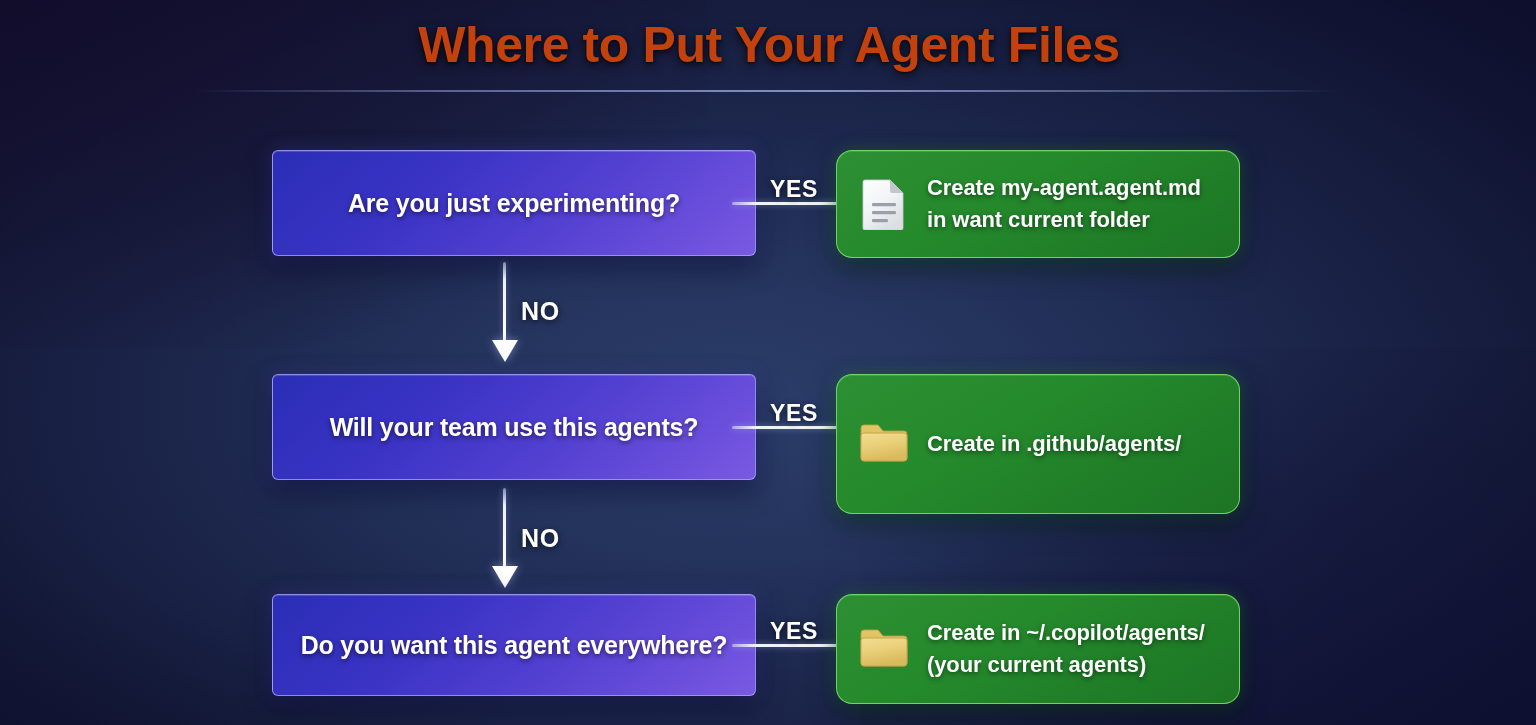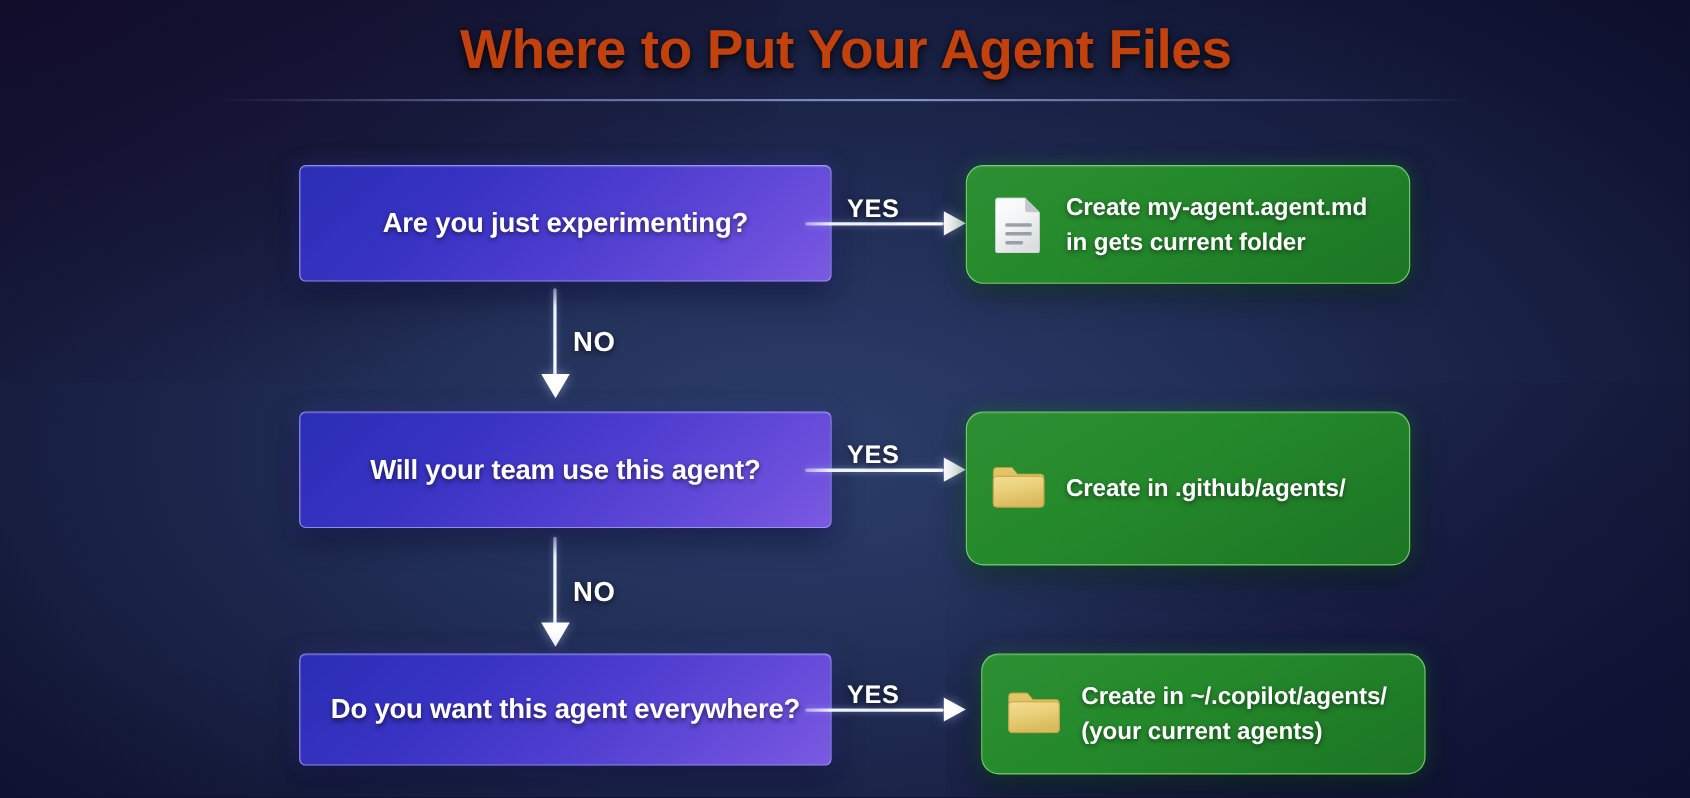--- a/index.html
+++ b/index.html
@@ -77,36 +77,36 @@
     text-shadow:0 2px 5px rgba(0,0,0,0.55);
     padding:0 18px;
   }
   .d1{ height:106px; }
   .d2{ height:106px; }
   .d3{ height:102px;justify-content:center; }
 
   
   .action{
     position:absolute;
-    left:878px;
+    left:836px;
     width:404px;
     border-radius:16px;
     background:linear-gradient(150deg, #2d8f33 0%, #258a2c 40%, #1f7d27 75%, #1d7524 100%);
     border:1.5px solid rgba(126,226,110,0.85);
     box-shadow:
       0 10px 26px rgba(6,28,10,0.5),
       0 0 16px rgba(60,190,70,0.25),
       inset 0 1px 0 rgba(255,255,255,0.14);
     display:flex; align-items:center;
     padding:0 20px 0 22px;
     gap:18px;
   }
   .a1{ height:108px; }
   .a2{ height:140px; }
-  .a3{ height:110px;margin-left:14px; }
+  .a3{ height:110px; }
   .action .atext{
     color:#ffffff;
     font-size:22px;
     font-weight:bold;
     line-height:1.44;
     letter-spacing:-0.1px;
     text-shadow:0 2px 5px rgba(0,0,0,0.5);
   }
   .atext .l2{ display:block; }
 
@@ -201,35 +201,35 @@
         </defs>
         <path d="M3 2 h25 l13 13 v35 a2 2 0 0 1 -2 2 h-36 a2 2 0 0 1 -2 -2 v-46 a2 2 0 0 1 2 -2 z" fill="url(#docg)" stroke="#c9ccd2" stroke-width="0.8"></path>
         <path d="M28 2 l13 13 h-11 a2 2 0 0 1 -2 -2 z" fill="#c3c6cc"></path>
         <rect x="10" y="25" width="24" height="3.2" rx="1.2" fill="#9aa0aa"></rect>
         <rect x="10" y="33" width="24" height="3.2" rx="1.2" fill="#9aa0aa"></rect>
         <rect x="10" y="41" width="16" height="3.2" rx="1.2" fill="#9aa0aa"></rect>
       </svg>
     </span>
     <span class="atext">
       <span class="l1">Create my-agent.agent.md</span>
-      <span class="l2">in gets current folder</span>
+      <span class="l2">in want current folder</span>
     </span>
   </div>
 </div>
 
 <div class="v-arrow" style="left:490px; top:262px; height:100px;">
   <div class="line" style="height:80px;"></div>
   <div class="head"></div>
 </div>
 <div class="v-label" style="left:521px; top:297px;">NO</div>
 
 <div class="row row-2">
 
   <div class="decision d2">
-    <span class="dtext">Will your team use this agent?</span>
+    <span class="dtext">Will your team use this agents?</span>
   </div>
 
   <div class="h-arrow" style="left:732px; top:38px; width:146px;">
     <div class="line" style="width:126px;"></div>
     <div class="head"></div>
   </div>
   <div class="h-label" style="left:770px; top:26px;">YES</div>
 
   <div class="action a2">
     <span class="icon-wrap">

